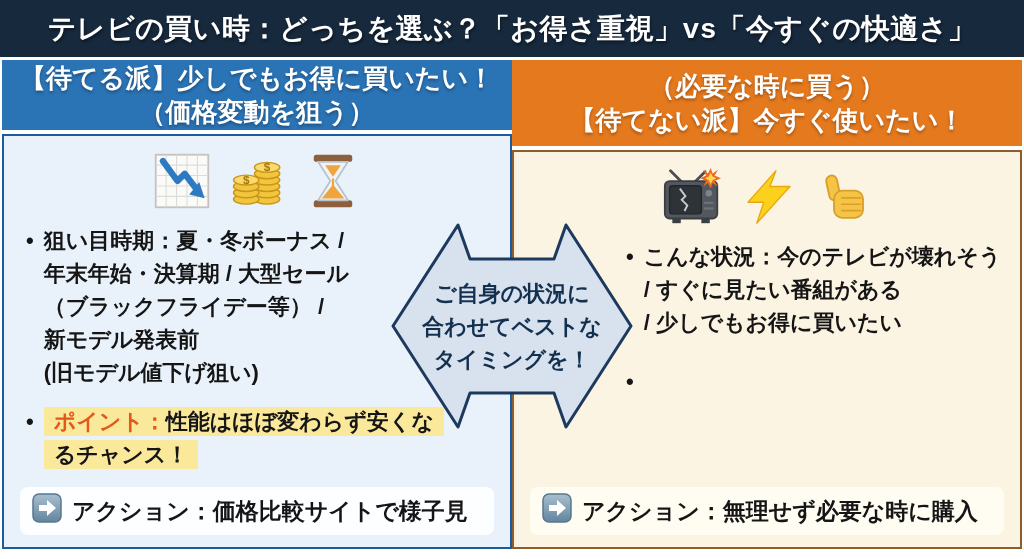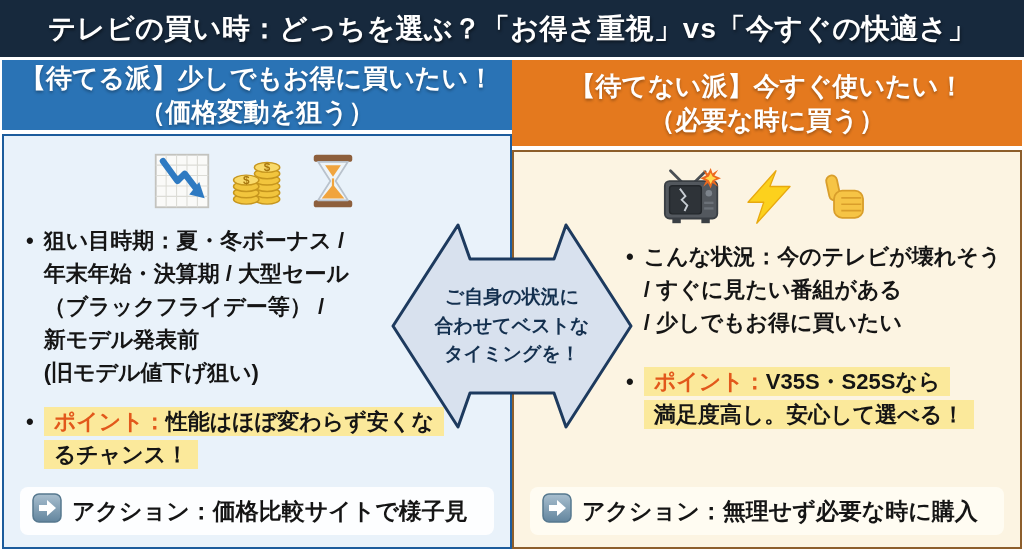--- a/index.html
+++ b/index.html
@@ -50,21 +50,21 @@
     display:flex; align-items:center; gap:10px; padding:6px 12px;
     font-size:23px; color:#151515;
   }
   .col-left .action-box { background:#fdfeff;text-align:center; }
   .col-right .action-box { background:#fffcf2; }
   .center-arrow { position:absolute; left:391px; top:222px; width:242px; height:208px; z-index:5; }
   .center-arrow svg { position:absolute; left:0; top:0; }
   .arrow-text {
     position:absolute; left:0; top:0; right:0; bottom:0;
     display:flex; align-items:center; justify-content:center;
-    text-align:center; font-size:19px; color:#14304f;
+    text-align:center; font-size:22px; color:#14304f;
     white-space:pre-line; line-height:1.5;
   }
 </style>
 </head>
 <body>
 
 <div class="page">
 
   <div class="title-bar">テレビの買い時：どっちを選ぶ？「お得さ重視」vs「今すぐの快適さ」</div>
 
@@ -144,22 +144,22 @@
               <path d="M7,12 h8 v-5 l9,8 -9,8 v-5 h-8 z" fill="#ffffff"></path>
             </svg>
           </span>
           <span>アクション：価格比較サイトで様子見</span>
         </div>
       </div>
     </div>
 
     <div class="column col-right">
       <div class="col-header">
+        <div>（必要な時に買う）</div>
         <div>【待てない派】今すぐ使いたい！</div>
-        <div>（必要な時に買う）</div>
       </div>
       <div class="col-body">
         <div class="icons-row">
           <span>
             <svg width="62" height="58" viewBox="0 0 66 62">
               <path d="M22,15 L10,3 M36,15 L47,4" stroke="#4a4f54" stroke-width="3" stroke-linecap="round" fill="none"></path>
               <rect x="4" y="14" width="56" height="40" rx="5" fill="#53585e" stroke="#3a3f44" stroke-width="2"></rect>
               <rect x="9" y="19" width="34" height="30" rx="3" fill="#2e3338" stroke="#23272b" stroke-width="1.5"></rect>
               <polyline points="20,22 26,30 22,34 28,40 25,46" fill="none" stroke="#c8ced4" stroke-width="2"></polyline>
               <circle cx="51" cy="27" r="3.5" fill="#7d848c"></circle>
@@ -186,22 +186,20 @@
         </div>
         <div class="bullets">
           <div class="bullet">
             <span class="dot">•</span>
             <div class="btext">こんな状況：今のテレビが壊れそう
 / すぐに見たい番組がある
 / 少しでもお得に買いたい</div>
           </div>
           <div class="bullet">
             <span class="dot">•</span>
-            <div class="btext"><span class="hl"><span class="plabel">ポイント：</span><span>V35S・S25Sなら
-満足度高し。安心して選べる！</span></span></div>
           </div>
         </div>
         <div class="action-box">
           <span>
             <svg width="30" height="30" viewBox="0 0 30 30">
               <defs>
                   <linearGradient id="agrad2" x1="0" y1="0" x2="0" y2="1">
                 <stop offset="0" stop-color="#a9bfcf"></stop>
                     <stop offset="1" stop-color="#63859e"></stop>
               </linearGradient>

